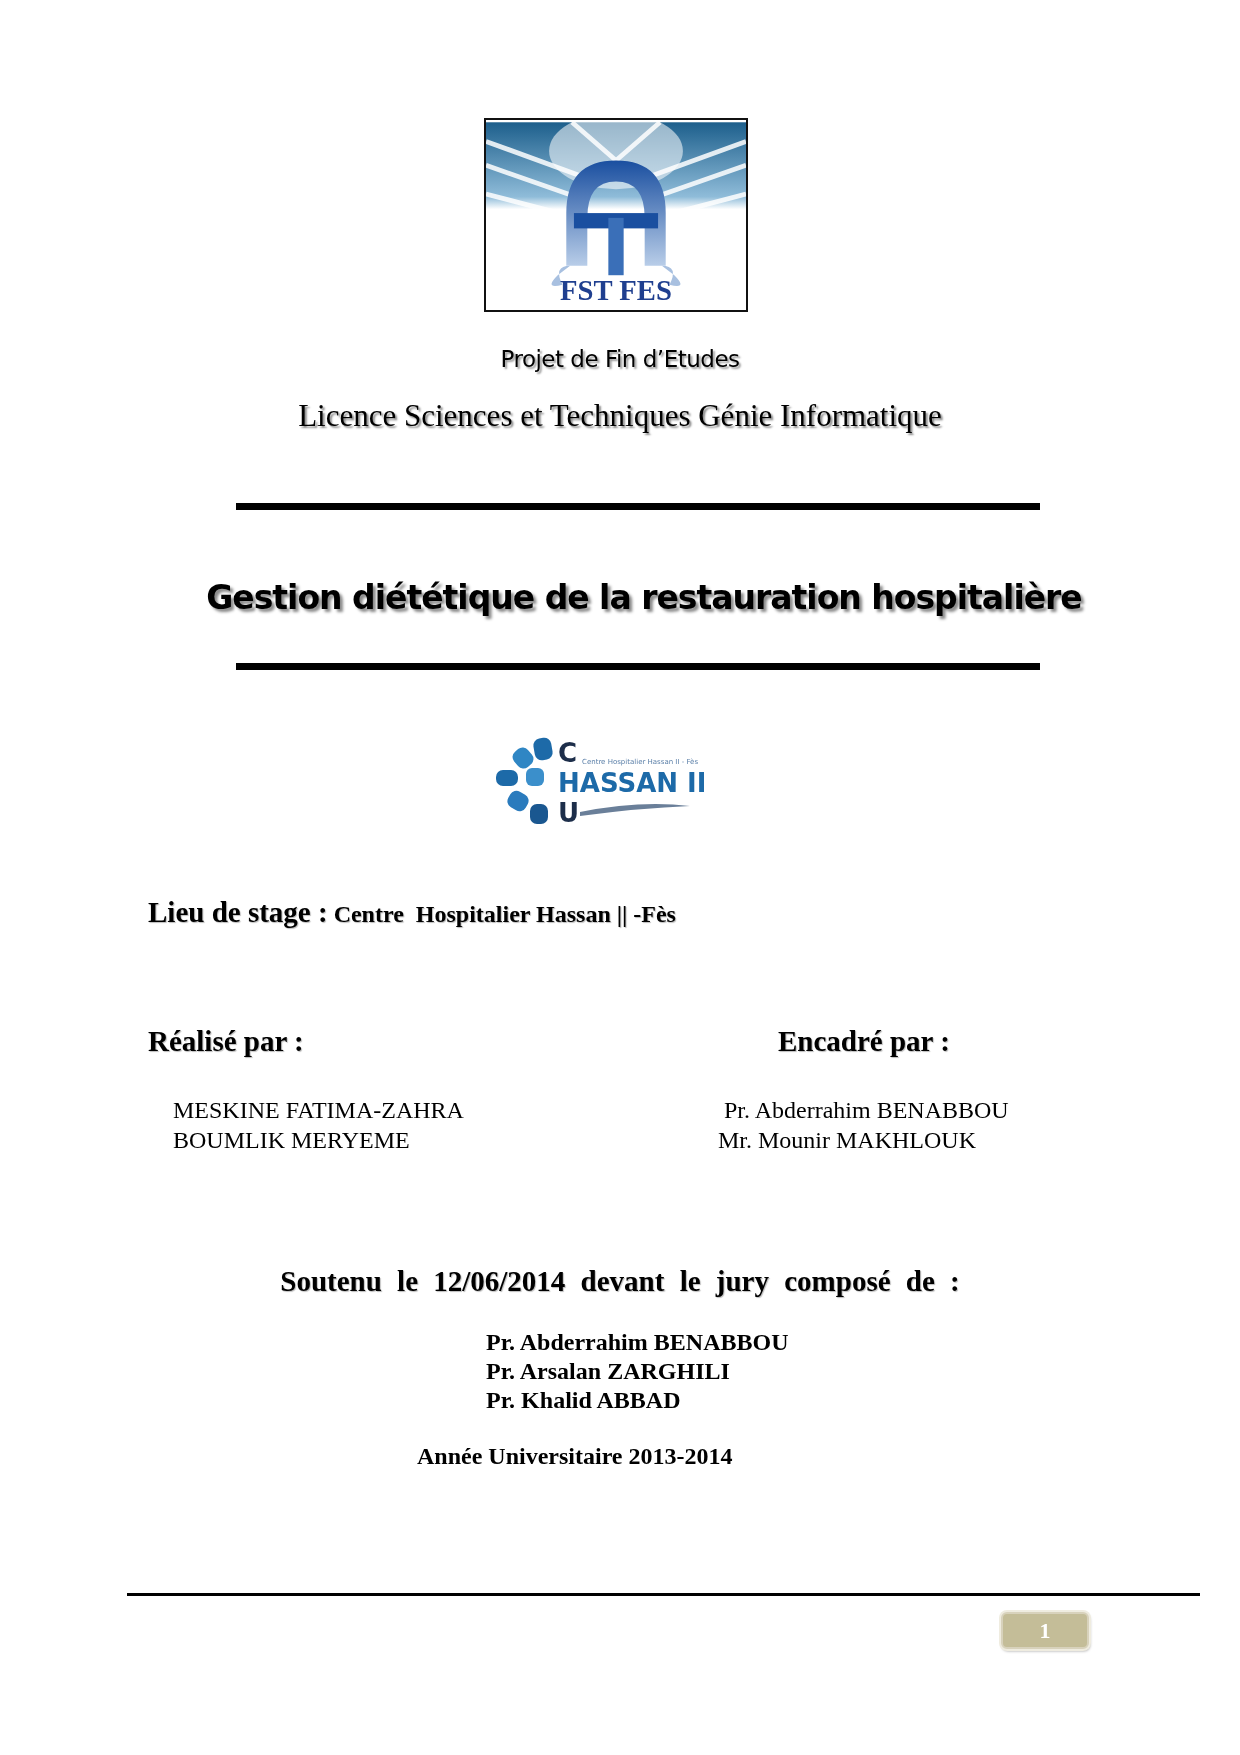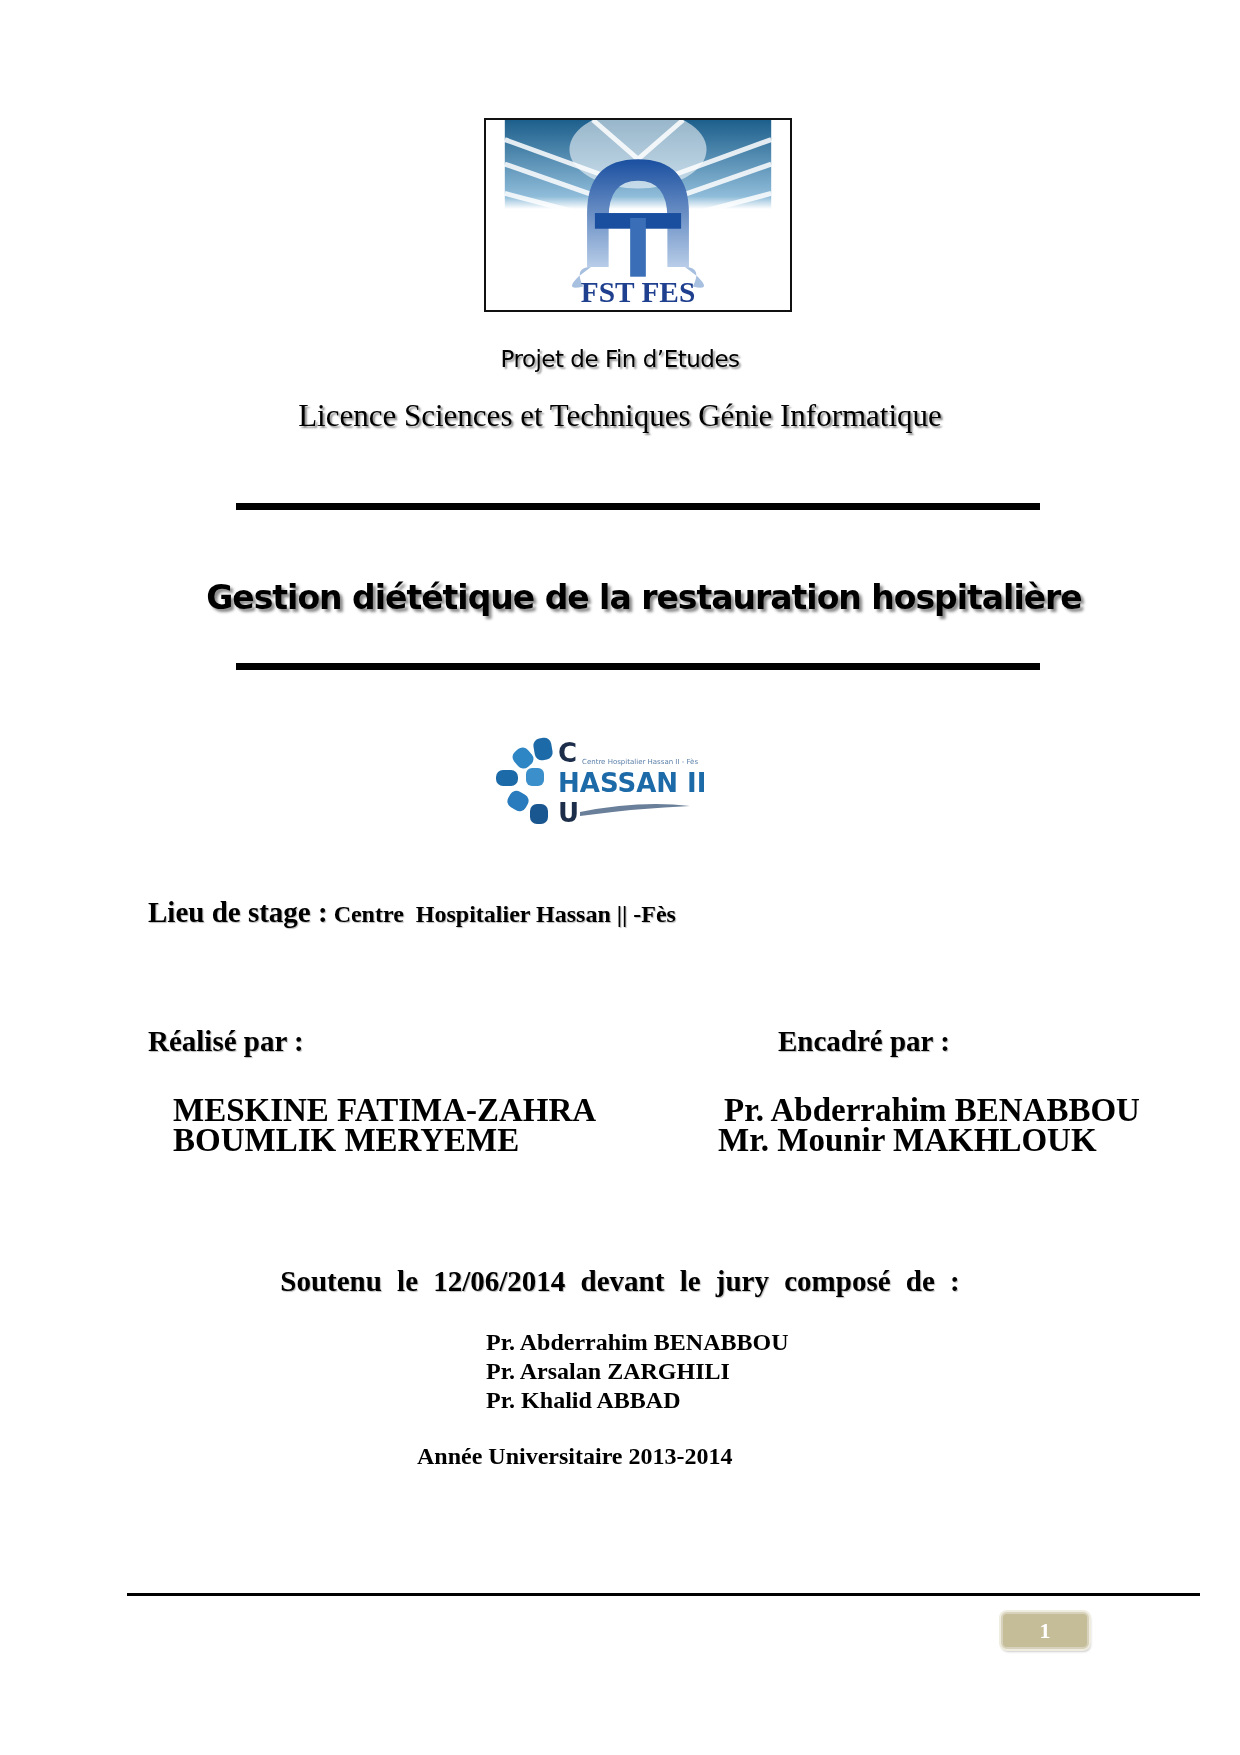--- a/index.html
+++ b/index.html
@@ -1,40 +1,40 @@
 <!DOCTYPE html>
 <html><head>
 <meta charset="utf-8">
 <style>
   html, body { margin:0; padding:0; background:#ffffff; }
   body { width:1240px; height:1755px; position:relative; overflow:hidden; font-family:"Liberation Serif", serif; color:#000; }
   .abs { position:absolute; }
 
   
-  .fst-logo { left:484px; top:118px; width:308px; height:194px; border:2px solid #111; box-sizing:border-box; overflow:hidden; background:#fff; }
+  .fst-logo { left:484px; top:118px; width:264px; height:194px; border:2px solid #111; box-sizing:border-box; overflow:hidden; background:#fff; }
   .fst-logo svg { width:100%; height:100%; display:block; }
 
   .pfe { left:0; width:1240px; top:346px; text-align:center; font-family:"DejaVu Sans", sans-serif; font-weight:normal; font-size:23px; letter-spacing:-0.5px; text-shadow:2px 2px 2px #9a9a9a; }
   .licence { left:0; width:1240px; top:398px; text-align:center; font-family:"Liberation Serif", serif; font-weight:normal; font-size:31px; text-shadow:2px 2px 2px #8a8a8a; }
 
   .rule-thick { left:236px; width:804px; height:7px; background:#000; }
   .title { left:0; width:1240px; top:578px; text-align:center; font-family:"DejaVu Sans", sans-serif; font-weight:bold; font-size:33px; letter-spacing:-1px; text-shadow:3px 3px 3px #8a8a8a;margin-left:24px; }
 
   
   .chu-logo { left:490px; top:730px; width:240px; height:100px; }
   .chu-logo svg { width:100%; height:100%; display:block; }
 
   .lieu { left:148px; top:896px; font-size:29px; font-weight:bold; text-shadow:1px 1px 1px #bbb; white-space:pre; }
   .lieu .val { font-size:24px; }
 
   .label-h { font-size:29px; font-weight:bold; text-shadow:1px 1px 1px #bbb; }
   .realise { left:148px; top:1025px;text-align:right; }
   .encadre { left:778px; top:1025px; }
 
-  .names { font-size:33px; font-weight:bold; line-height:30px; }
+  .names { font-size:24px; font-weight:normal; line-height:30px; }
   .students { left:173px; top:1095px; }
   .supervisors { left:718px; top:1095px; }
   .supervisors div:first-child { padding-left:6px; }
 
   .soutenu { left:0; width:1240px; top:1265px; text-align:center; font-size:29px; font-weight:bold; word-spacing:8px; text-shadow:1px 1px 1px #bbb; }
   .jury { left:486px; top:1328px; font-size:24px; font-weight:bold; line-height:29px; }
   .annee { left:417px; top:1443px; font-size:24px; font-weight:bold; }
 
   .footer-rule { left:127px; width:1073px; top:1593px; height:3px; background:#000; }
   .page-num { left:1001px; top:1612px; width:88px; height:37px; box-sizing:border-box; border:2px solid #d8d2bc; border-radius:6px; background:#c4bd98; box-shadow:0 0 0 2px #efece0, 1px 2px 3px #999; color:#fff; font-weight:bold; font-size:22px; text-align:center; line-height:33px; }

